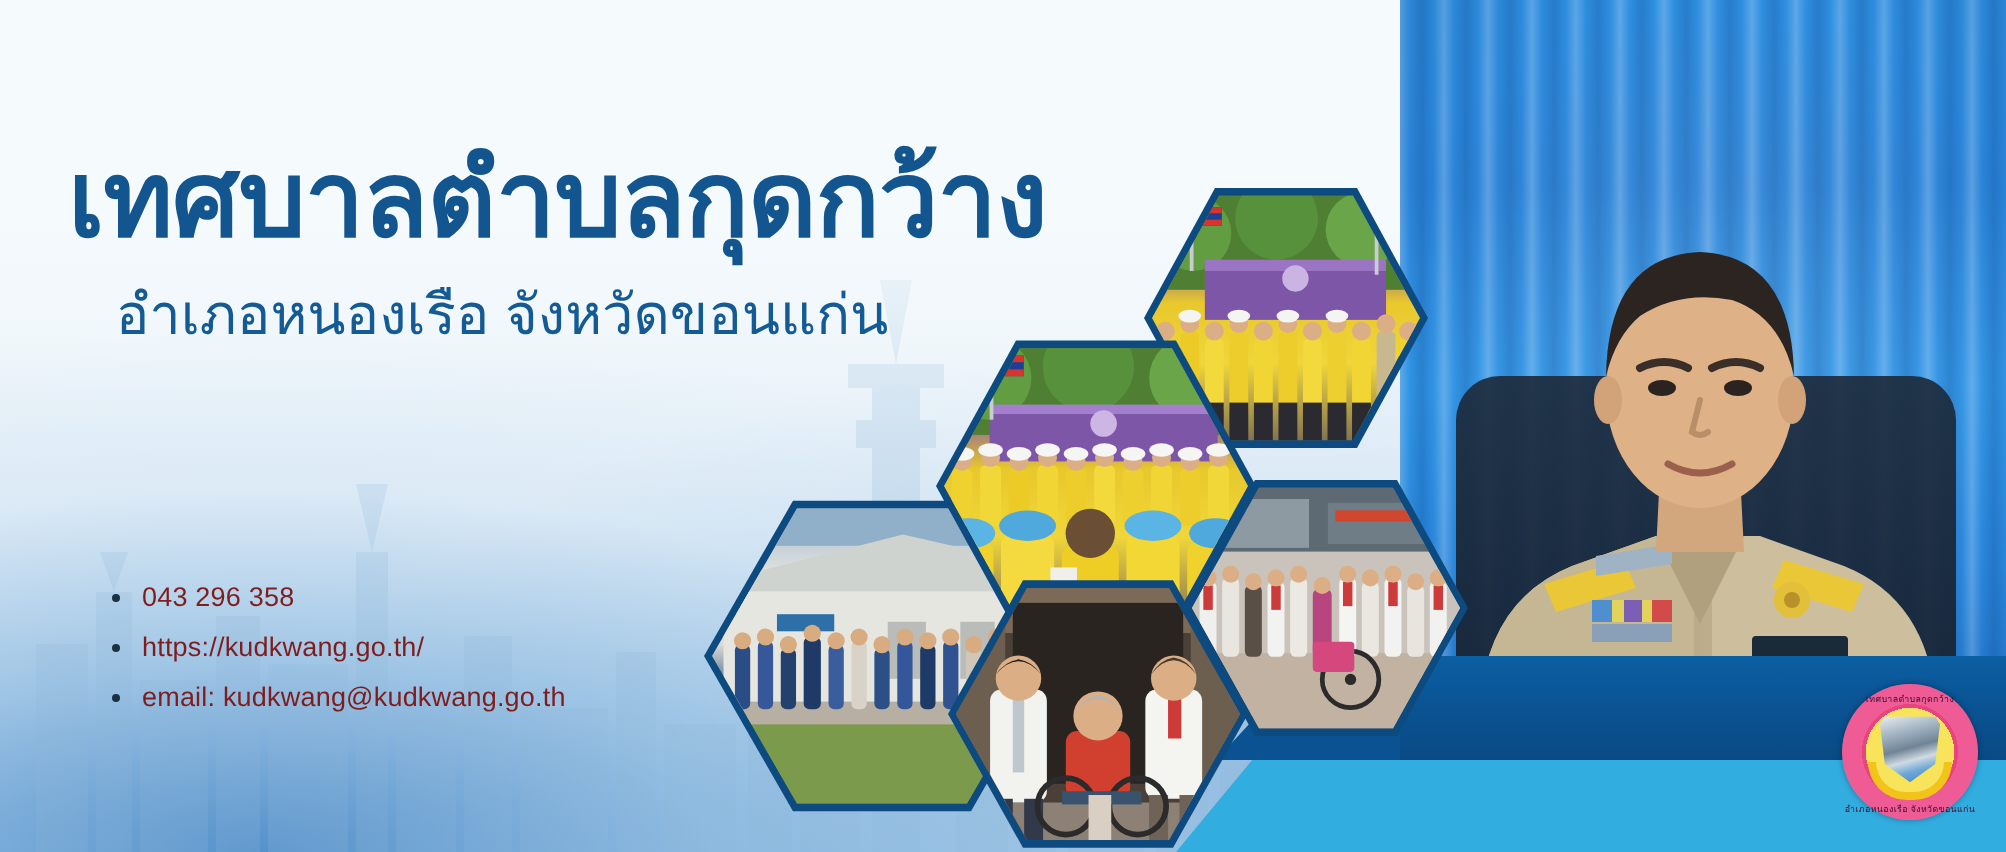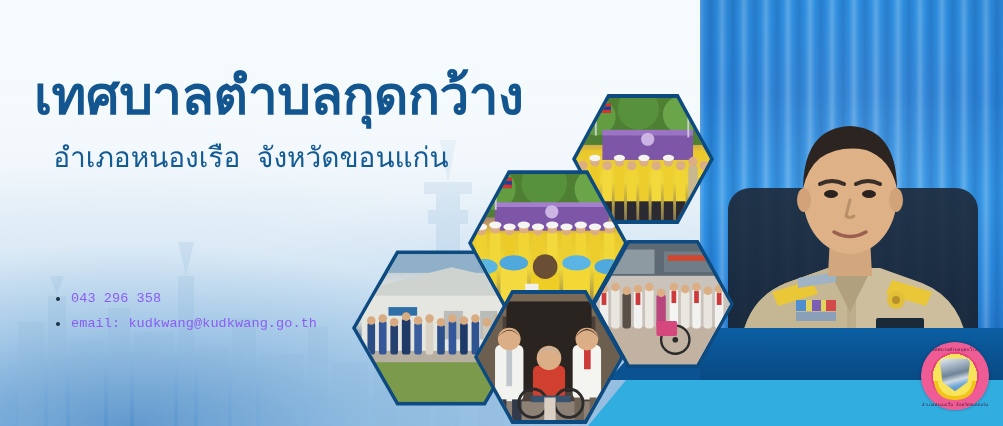--- a/index.html
+++ b/index.html
@@ -8,21 +8,20 @@
     font-family: "Liberation Sans", "DejaVu Sans", sans-serif;
     background:#ffffff;
   }
 
   #banner {
     position:relative;
     width:1003px;
     height:426px;
     overflow:hidden;
     background:#f2f8fc;
-    font-family:Liberation Mono, monospace;
   }
 
   
   .bg-base {
     position:absolute; left:0; top:0; width:720px; height:426px;
     background:
       radial-gradient(120% 85% at 18% 100%, rgba(46,118,190,0.72) 0%, rgba(86,151,208,0.42) 26%, rgba(170,205,233,0.18) 50%, rgba(255,255,255,0) 72%),
       radial-gradient(90% 70% at 88% 92%, rgba(58,128,196,0.38) 0%, rgba(140,186,224,0.16) 45%, rgba(255,255,255,0) 75%),
       linear-gradient(180deg, #f6fbfd 0%, #f1f7fb 34%, #e4eff8 62%, #d2e5f4 82%, #bcd9ef 100%);
   }
@@ -82,21 +81,21 @@
     text-align:center; padding-right:118px; white-space:nowrap;
   }
 
   
   .contact { position:absolute; left:56px; top:291px; }
   .contact li { list-style:none; display:flex; align-items:center; margin-bottom:10px; }
   .dot {
     width:4px; height:4px; border-radius:50%; background:#1b3042;
     margin-right:11px; flex:0 0 auto;
   }
-  .contact span.txt { font-size:13.5px; color:#8b5cf6; letter-spacing:0.1px; }
+  .contact span.txt { font-size:13.5px; color:#7f1d1d; letter-spacing:0.1px; }
 
   
   .hex {
     position:absolute;
     clip-path:polygon(25% 1.5%, 75% 1.5%, 100% 50%, 75% 98.5%, 25% 98.5%, 0% 50%);
     background:#0d4a7f;
   }
   .hex .inner {
     position:absolute; inset:4px;
     clip-path:polygon(25% 1.5%, 75% 1.5%, 100% 50%, 75% 98.5%, 25% 98.5%, 0% 50%);
@@ -238,20 +237,24 @@
 
   <div class="titles">
     <div class="title-main">เทศบาลตำบลกุดกว้าง</div>
     <div class="title-sub">อำเภอหนองเรือ จังหวัดขอนแก่น</div>
   </div>
 
   <ul class="contact">
     <li>
       <span class="dot"></span>
       <span class="txt">043 296 358</span>
+    </li>
+    <li>
+      <span class="dot"></span>
+      <span class="txt">https://kudkwang.go.th/</span>
     </li>
     <li>
       <span class="dot"></span>
       <span class="txt">email: kudkwang@kudkwang.go.th</span>
     </li>
   </ul>
 
   <div class="hex" style="left:352px; top:248px; width:178px; height:160px;">
     <div class="inner">
       <div class="photo p-bldg"></div>

